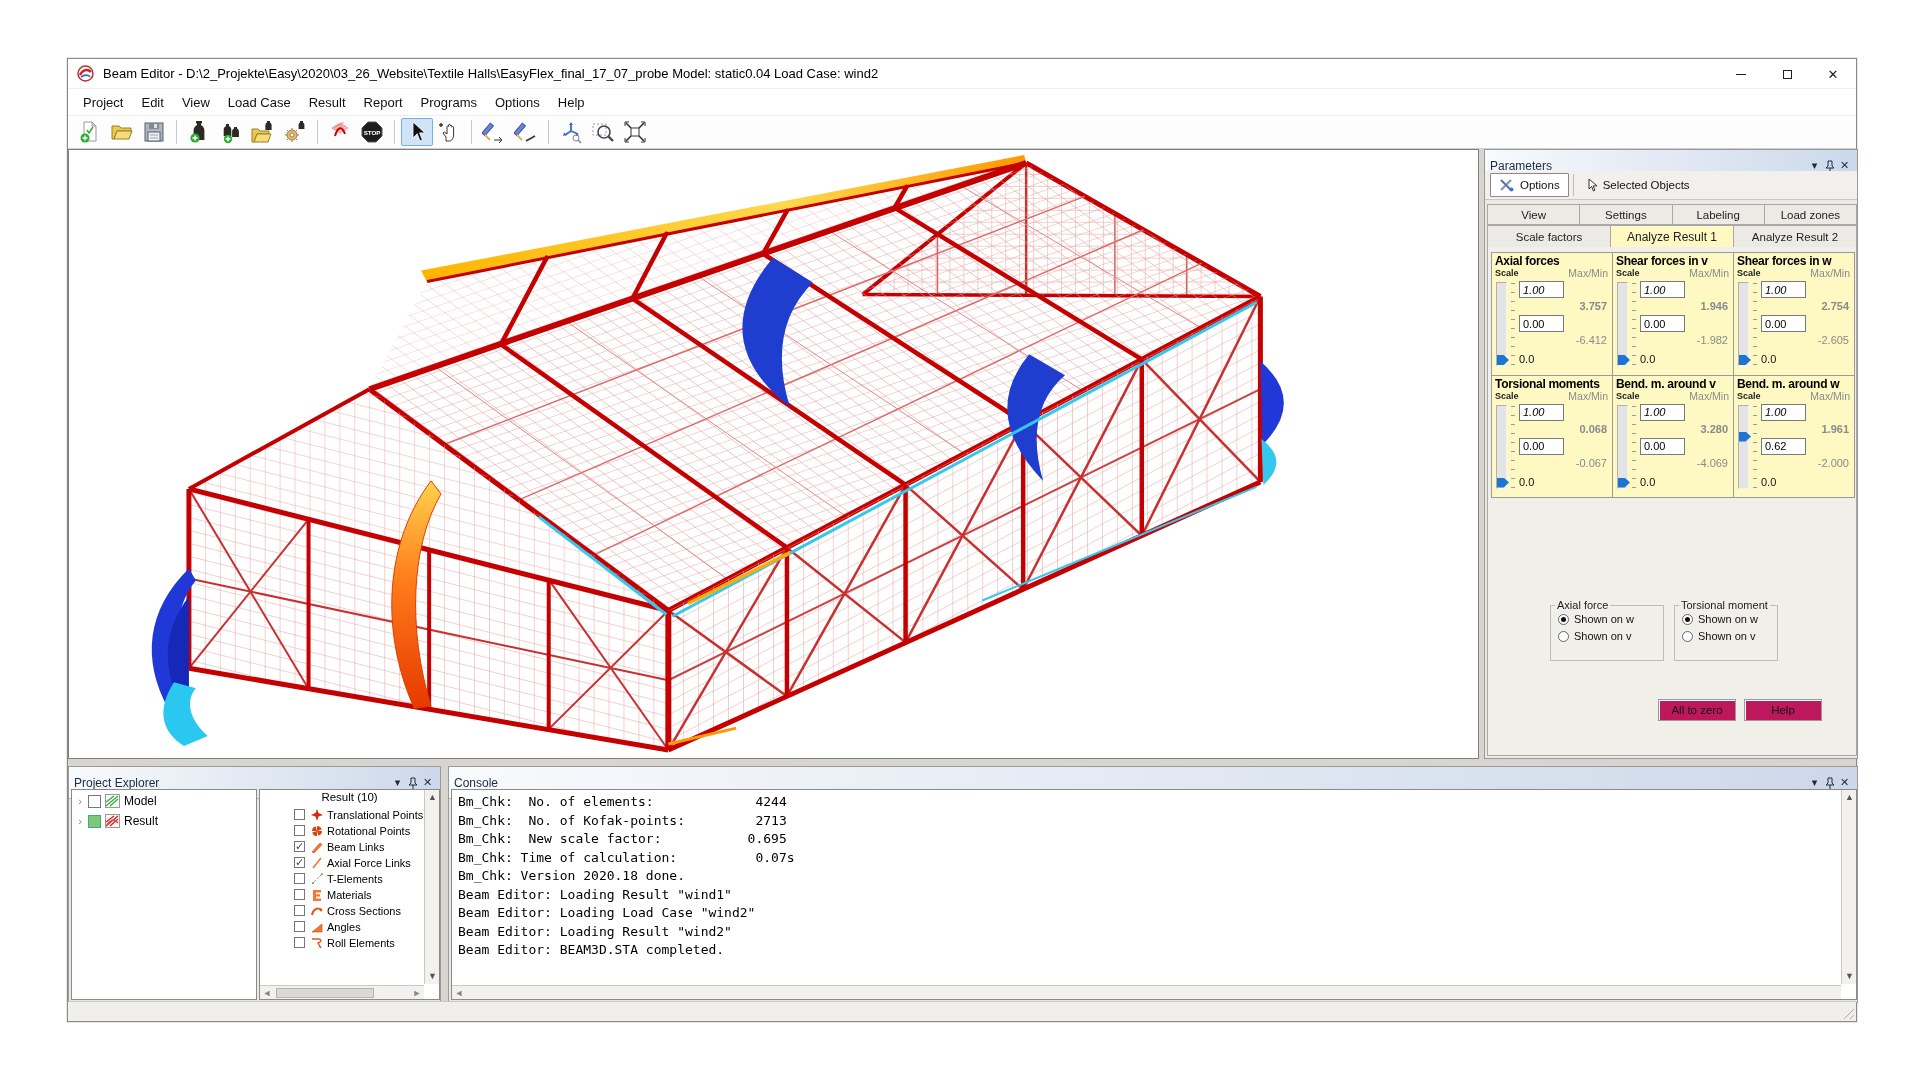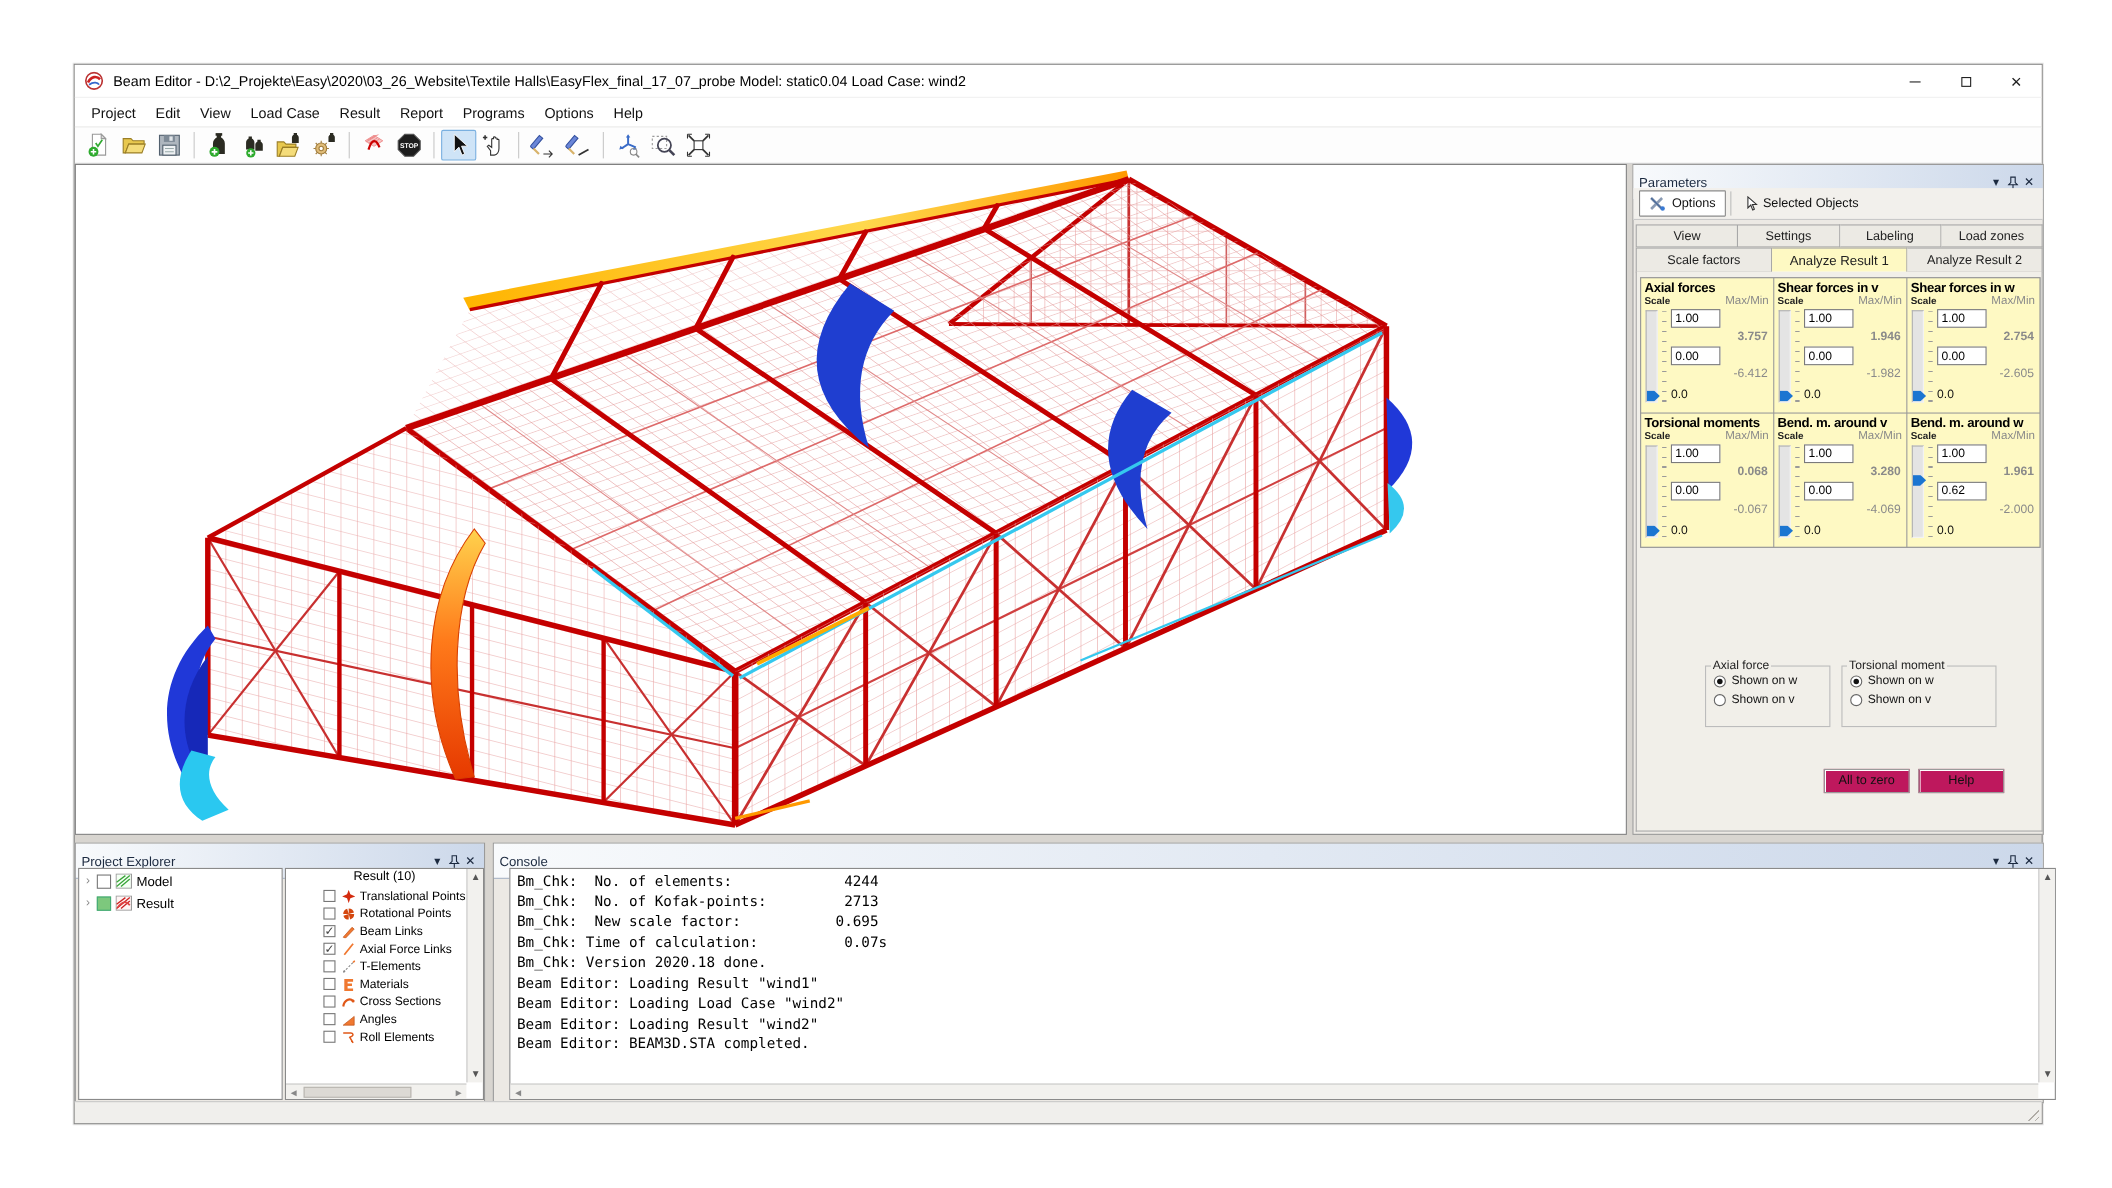--- a/index.html
+++ b/index.html
@@ -50,21 +50,21 @@
   .tabpage { position:absolute; left:2px; top:97px; width:370px; height:509px; background:#f1efe9; border:1px solid #a8a8a8; border-top:0; }
   .secgrid { position:absolute; left:3px; top:5px; width:364px; height:246px; display:grid; grid-template-columns:1fr 1fr 1fr; grid-template-rows:1fr 1fr; border:1px solid #9a9a9a; background:#9a9a9a; grid-gap:1px; }
   .sec { position:relative; background:#fef9c3; }
   .sec-title { position:absolute; left:3px; top:1px; font-size:12px; font-weight:bold; color:#000; letter-spacing:-0.3px; white-space:nowrap; }
   .sec-scale-lab { position:absolute; left:3px; top:15px; font-size:9px; font-weight:bold; color:#222; }
   .sec-maxmin { position:absolute; right:4px; top:14px; font-size:10.5px; color:#8a8a8a; }
   .slider { position:absolute; left:4px; top:29px; width:11px; height:84px; background:#e4e4e4; border:1px solid #b0b0b0; border-right-color:#f4f4f4; border-bottom-color:#f4f4f4; }
   .thumb { position:absolute; left:0px; width:12px; height:10px; background:#1b75d1; clip-path:polygon(0 0,55% 0,100% 50%,55% 100%,0 100%); }
   .ticks { position:absolute; left:19px; top:30px; width:4px; height:84px; background:repeating-linear-gradient(to bottom,#9a9a9a 0 1px,transparent 1px 9px); }
   .ibox { position:absolute; left:27px; width:45px; height:17px; border:1px solid #7a7a7a; font-family:"Liberation Sans",sans-serif; font-size:11px; padding-left:3px; background:#fff; color:#000; }
-  .ibox.i1 { top:28px; } .ibox.i2 { top:62px; }
+  .ibox.i1 { top:28px;font-style:italic; } .ibox.i2 { top:62px; }
   .gval { position:absolute; right:5px; font-size:11px; color:#8a8a8a; }
   .gval.vmax { top:47px;font-weight:bold; } .gval.vmin { top:81px; }
   .zeroval { position:absolute; left:27px; top:100px; font-size:11px; color:#111; }
   .rgroup { position:absolute; top:352px; height:62px; border:1px solid #bcbcbc; background:transparent; }
   .rgroup legend { font-size:11px; color:#222; margin-left:4px; padding:0 2px; }
   .rrow { display:flex; align-items:center; gap:5px; font-size:11px; color:#111; margin:2px 0 5px 7px; }
   .rb { width:11px; height:11px; border:1px solid #666; border-radius:50%; background:#fff; position:relative; }
   .rb.on::after { content:""; position:absolute; left:2px; top:2px; width:5px; height:5px; border-radius:50%; background:#111; }
   .pbtn { position:absolute; top:452px; width:78px; height:22px; background:#be185d; border:1px solid #9a9a9a; box-shadow:inset 1px 1px 0 #fff; font-size:11.5px; color:#111; display:flex; align-items:center; justify-content:center; }
 
@@ -84,21 +84,21 @@
   .li .cb.on::after { font-size:11px; top:-2px; }
   .licon { width:13px; height:12px; margin-right:4px; display:flex; align-items:center; justify-content:center; }
   .vscroll { position:absolute; right:0; top:0; width:15px; height:100%; background:#f2f1ee; border-left:1px solid #c8c8c8; }
   .vscroll .arr { position:absolute; width:15px; height:15px; font-size:9px; color:#555; text-align:center; line-height:15px; }
   .hscroll { position:absolute; left:0; bottom:0; height:14px; background:#f2f1ee; border-top:1px solid #c8c8c8; }
   .hthumb { position:absolute; left:16px; top:2px; width:60%; height:10px; background:#dcd9d4; border:1px solid #b8b5b0; }
   .harr { position:absolute; top:0; width:14px; height:14px; font-size:9px; color:#888; text-align:center; line-height:14px; }
 
   
   #console { left:380px; top:707px; width:1410px; height:237px; }
-  .con-body { position:absolute; left:2px; top:22px; width:1406px; height:211px; background:#fff; border:1px solid #8a8a8a;margin-left:12px; }
+  .con-body { position:absolute; left:2px; top:22px; width:1406px; height:211px; background:#fff; border:1px solid #8a8a8a; }
   .con-text { position:absolute; left:6px; top:3px; right:20px; }
   .cline { font-family:"DejaVu Sans Mono",monospace; font-size:13px; line-height:18.5px; color:#000; white-space:pre; }
 
   
   .statusbar { position:absolute; left:0; bottom:0; width:100%; height:20px; background:#f0efec; border-top:1px solid #c8c8c8; }
   .grip { position:absolute; right:2px; bottom:2px; width:13px; height:13px; background:repeating-linear-gradient(135deg,transparent 0 3px,#b0aca6 3px 4px); clip-path:polygon(100% 0,100% 100%,0 100%); }
 </style>
 </head>
 <body>
 
@@ -542,21 +542,21 @@
         <legend>Axial force</legend>
         <div class="rrow">
             <span class="rb on"></span>
             <span>Shown on w</span>
           </div>
         <div class="rrow">
             <span class="rb"></span>
             <span>Shown on v</span>
           </div>
       </fieldset>
-      <fieldset class="rgroup" style="left:186px; width:141px;">
+      <fieldset class="rgroup" style="left:186px; width:104px;">
         <legend>Torsional moment</legend>
         <div class="rrow">
             <span class="rb on"></span>
             <span>Shown on w</span>
           </div>
         <div class="rrow">
             <span class="rb"></span>
             <span>Shown on v</span>
           </div>
       </fieldset>

